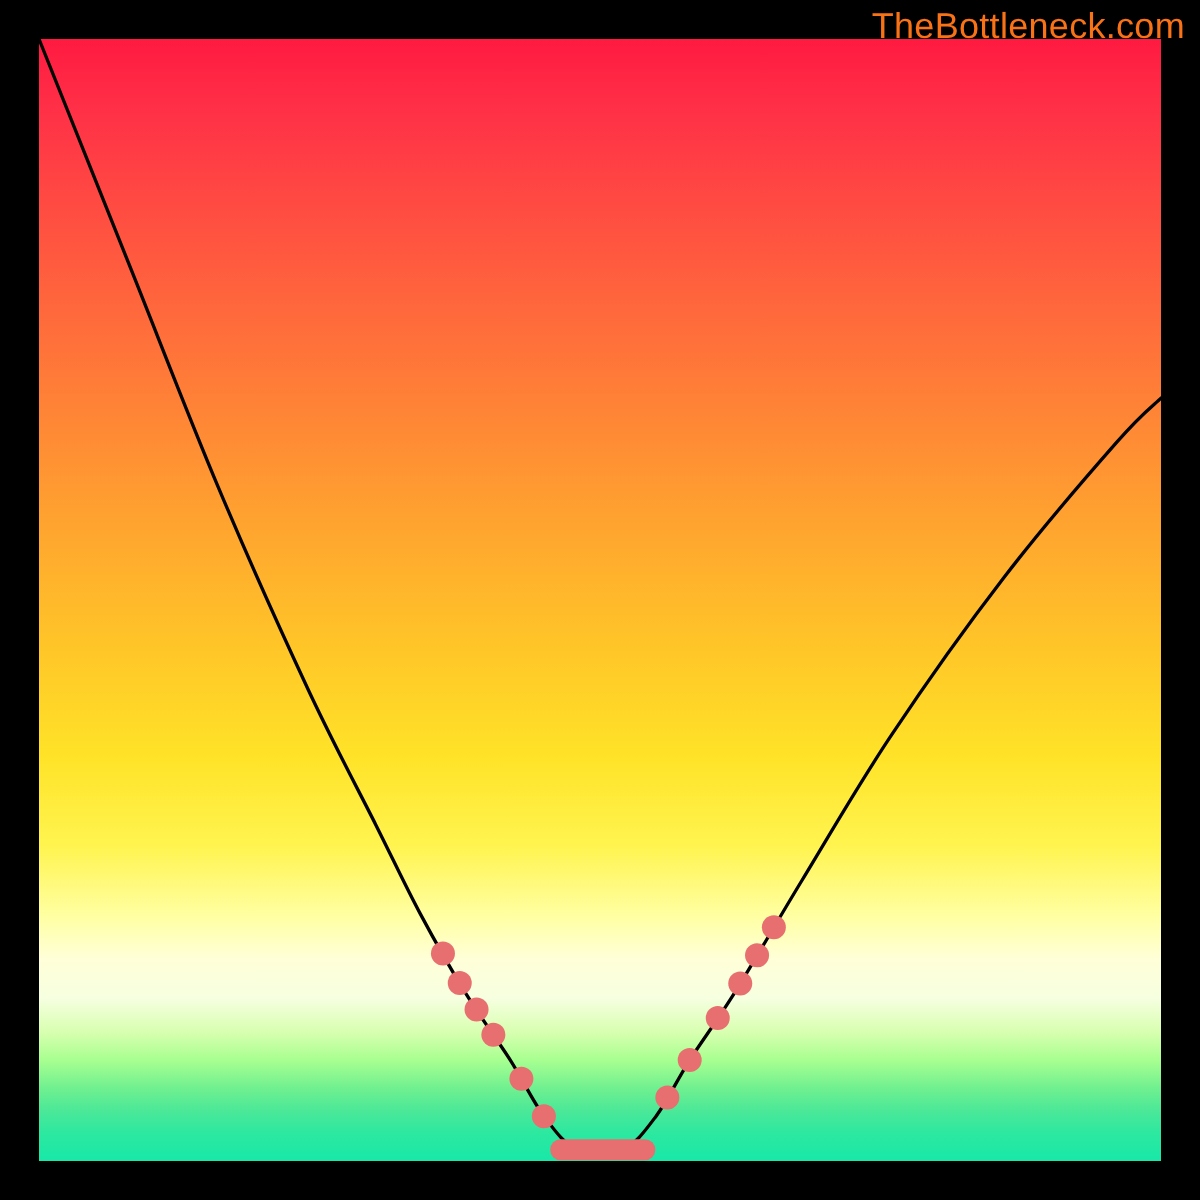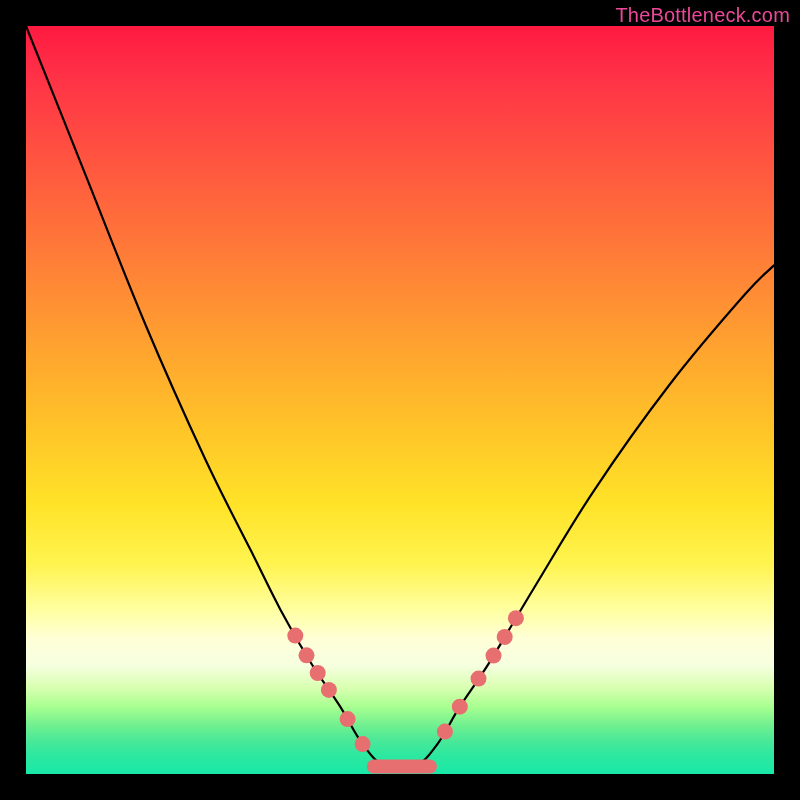--- a/index.html
+++ b/index.html
@@ -43,22 +43,22 @@
       #70f090 93.5%,
       #4be898 95.5%,
       #2de8a0 97.5%,
       #18e8a8 100%
     );
   }
   .watermark {
     position: absolute;
     top: 4px;
     right: 10px;
-    color: #ec4899;
-    font-size: 20px;
+    color: #f97316;
+    font-size: 24px;
     letter-spacing: 0.2px;
     user-select: none;
   }
   svg.curve {
     position: absolute;
     left: 0;
     top: 0;
     width: 748px;
     height: 748px;
     overflow: visible;

